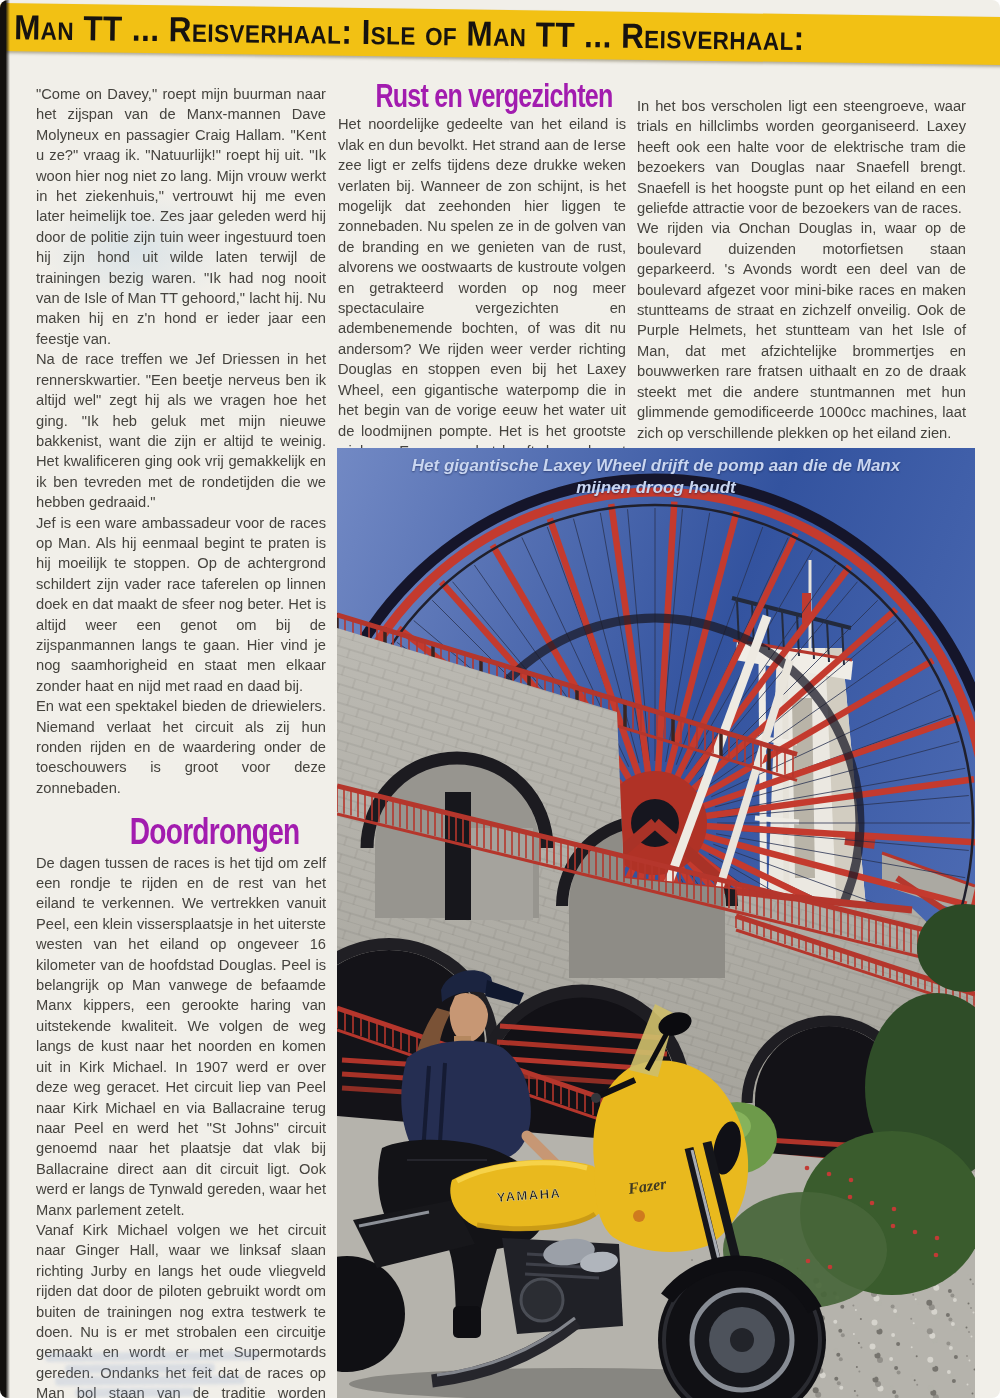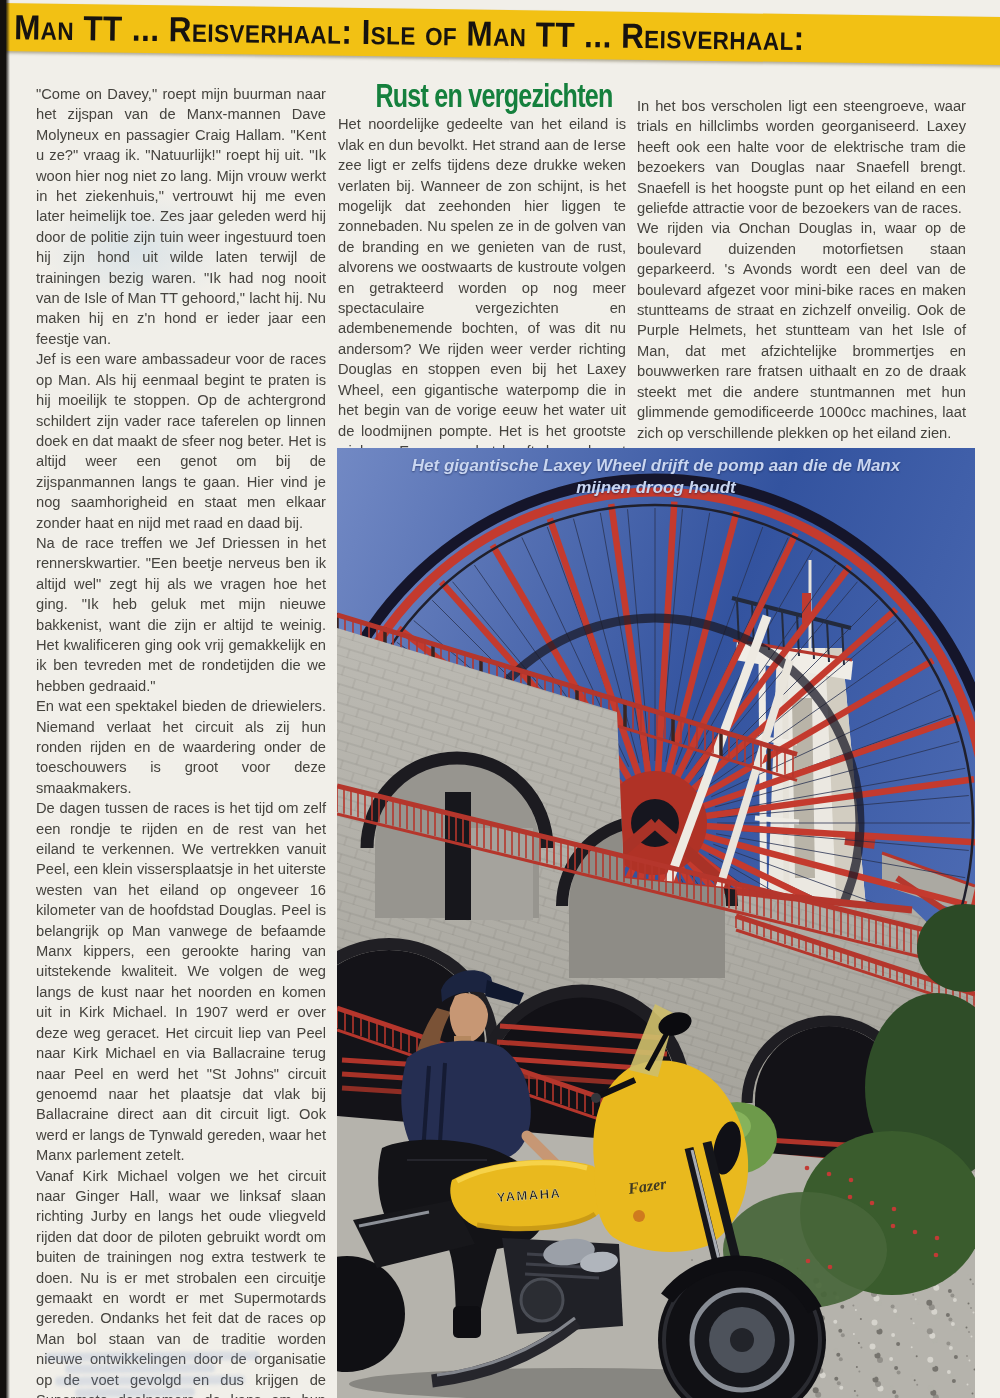--- a/index.html
+++ b/index.html
@@ -1,36 +1,36 @@
 <!DOCTYPE html>
 <html><head>
 <meta charset="utf-8">
 <style>
   html,body{margin:0;padding:0;}
   #page{position:relative;width:1000px;height:1398px;background:#f1efe9;overflow:hidden;
-        font-family:"Liberation Sans",sans-serif;}
+        font-family:"Liberation Sans",sans-serif;border-radius:8px;}
   
   #scan-edge{position:absolute;left:0;top:0;bottom:0;width:10px;
      background:linear-gradient(to right,#12100e 55%,rgba(30,28,24,0));z-index:30;}
   
   #banner{position:absolute;left:-12px;top:10px;width:1030px;height:48px;background:#f2c114;
      transform:rotate(0.8deg);transform-origin:50% 50%;z-index:20;
      box-shadow:0 2px 3px rgba(60,50,10,.35);display:flex;align-items:center;}
   #banner .ttl{display:inline-block;white-space:nowrap;font-variant:small-caps;
      font-weight:bold;color:#171310;font-size:35px;letter-spacing:.5px;
      transform:scaleX(.9);transform-origin:left center;margin-left:26px;}
   #banner .frag{position:absolute;left:2px;top:4px;font-variant:small-caps;font-weight:bold;
      color:#171310;font-size:30px;transform:translateX(-9px);}
   
   .col{position:absolute;color:#45433e;font-size:14.7px;line-height:20.4px;text-align:justify;}
   #col1{left:36px;top:84px;width:290px;}
   #col2{left:338px;top:86px;width:288px;}
   #col3{left:637px;top:84px;width:329px;margin-top:12px;}
   .col p{margin:0;}
-  h2.bluehead{margin:0;text-align:right;color:#15803d;}
+  h2.bluehead{margin:0;text-align:right;color:#a21caf;}
   h2.bluehead .h-cond{display:inline-block;font-weight:bold;white-space:nowrap;
      letter-spacing:-1px;transform:scaleX(.76);transform-origin:center;}
   #col1 h2{margin:24px 0 10px;font-size:37px;}
   #col2 h2{margin:0 0 8px;font-size:33px;}
   
   #photo{position:absolute;left:337px;top:448px;width:638px;height:950px;overflow:hidden;z-index:5;}
   #photo svg{display:block;}
   #caption{position:absolute;left:50%;top:7px;transform:translateX(-50%);width:500px;
      text-align:center;font-weight:bold;font-style:italic;font-size:17px;line-height:1.3;
      color:#c9d6f0;text-shadow:0 1px 2px rgba(15,25,70,.55);z-index:6;}
@@ -49,23 +49,24 @@
   <div id="scan-edge"></div>
   <div id="paper-tint"></div>
 
   <div id="banner">
     <span class="frag">E</span>
     <span class="ttl">Man TT ... Reisverhaal: Isle of Man TT ... Reisverhaal:</span>
   </div>
 
   <div id="col1" class="col">
     <p>"Come on Davey," roept mijn buurman naar het zijspan van de Manx-mannen Dave Molyneux en passagier Craig Hallam. "Kent u ze?" vraag ik. "Natuurlijk!" roept hij uit. "Ik woon hier nog niet zo lang. Mijn vrouw werkt in het ziekenhuis," vertrouwt hij me even later heimelijk toe. Zes jaar geleden werd hij door de politie zijn tuin weer ingestuurd toen hij zijn hond uit wilde laten terwijl de trainingen bezig waren. "Ik had nog nooit van de Isle of Man TT gehoord," lacht hij. Nu maken hij en z'n hond er ieder jaar een feestje van.</p>
+    <p>Na de race treffen we Jef Driessen in het rennerskwartier. "Een beetje nerveus ben ik altijd wel" zegt hij als we vragen hoe het ging. "Ik heb geluk met mijn nieuwe bakkenist, want die zijn er altijd te weinig. Het kwalificeren ging ook vrij gemakkelijk en ik ben tevreden met de rondetijden die we hebben gedraaid."</p>
     <p>Jef is een ware ambassadeur voor de races op Man. Als hij eenmaal begint te praten is hij moeilijk te stoppen. Op de achtergrond schildert zijn vader race taferelen op linnen doek en dat maakt de sfeer nog beter. Het is altijd weer een genot om bij de zijspanmannen langs te gaan. Hier vind je nog saamhorigheid en staat men elkaar zonder haat en nijd met raad en daad bij.</p>
-    <p>Na de race treffen we Jef Driessen in het rennerskwartier. "Een beetje nerveus ben ik altijd wel" zegt hij als we vragen hoe het ging. "Ik heb geluk met mijn nieuwe bakkenist, want die zijn er altijd te weinig. Het kwalificeren ging ook vrij gemakkelijk en ik ben tevreden met de rondetijden die we hebben gedraaid."</p>
-    <p>En wat een spektakel bieden de driewielers. Niemand verlaat het circuit als zij hun ronden rijden en de waardering onder de toeschouwers is groot voor deze smaakmakers.</p>
+    <p>En wat een spektakel bieden de driewielers. Niemand verlaat het circuit als zij hun ronden rijden en de waardering onder de toeschouwers is groot voor deze zonnebaden.</p>
+    <h2 class="bluehead"><span class="h-cond">Doordrongen</span></h2>
     <p>De dagen tussen de races is het tijd om zelf een rondje te rijden en de rest van het eiland te verkennen. We vertrekken vanuit Peel, een klein vissersplaatsje in het uiterste westen van het eiland op ongeveer 16 kilometer van de hoofdstad Douglas. Peel is belangrijk op Man vanwege de befaamde Manx kippers, een gerookte haring van uitstekende kwaliteit. We volgen de weg langs de kust naar het noorden en komen uit in Kirk Michael. In 1907 werd er over deze weg geracet. Het circuit liep van Peel naar Kirk Michael en via Ballacraine terug naar Peel en werd het "St Johns" circuit genoemd naar het plaatsje dat vlak bij Ballacraine direct aan dit circuit ligt. Ook werd er langs de Tynwald gereden, waar het Manx parlement zetelt.</p>
     <p>Vanaf Kirk Michael volgen we het circuit naar Ginger Hall, waar we linksaf slaan richting Jurby en langs het oude vliegveld rijden dat door de piloten gebruikt wordt om buiten de trainingen nog extra testwerk te doen. Nu is er met strobalen een circuitje gemaakt en wordt er met Supermotards gereden. Ondanks het feit dat de races op Man bol staan van de traditie worden nieuwe ontwikkelingen door de organisatie op de voet gevolgd en dus krijgen de Supermoto deelnemers de kans om hun kunsten aan een groot publiek te vertonen. Er worden ook strandcrosses georganiseerd in Peel en er zijn tal van offroad ritten om te rijden.</p>
   </div>
 
   <div id="col2" class="col">
     <h2 class="bluehead"><span class="h-cond">Rust en vergezichten</span></h2>
     <p>Het noordelijke gedeelte van het eiland is vlak en dun bevolkt. Het strand aan de Ierse zee ligt er zelfs tijdens deze drukke weken verlaten bij. Wanneer de zon schijnt, is het mogelijk dat zeehonden hier liggen te zonnebaden. Nu spelen ze in de golven van de branding en we genieten van de rust, alvorens we oostwaarts de kustroute volgen en getrakteerd worden op nog meer spectaculaire vergezichten en adembenemende bochten, of was dit nu andersom? We rijden weer verder richting Douglas en stoppen even bij het Laxey Wheel, een gigantische waterpomp die in het begin van de vorige eeuw het water uit de loodmijnen pompte. Het is het grootste wiel van Europa en het heeft dan ook met recht een toeristische bestemming gekregen.</p>
   </div>
 
   <div id="col3" class="col">

